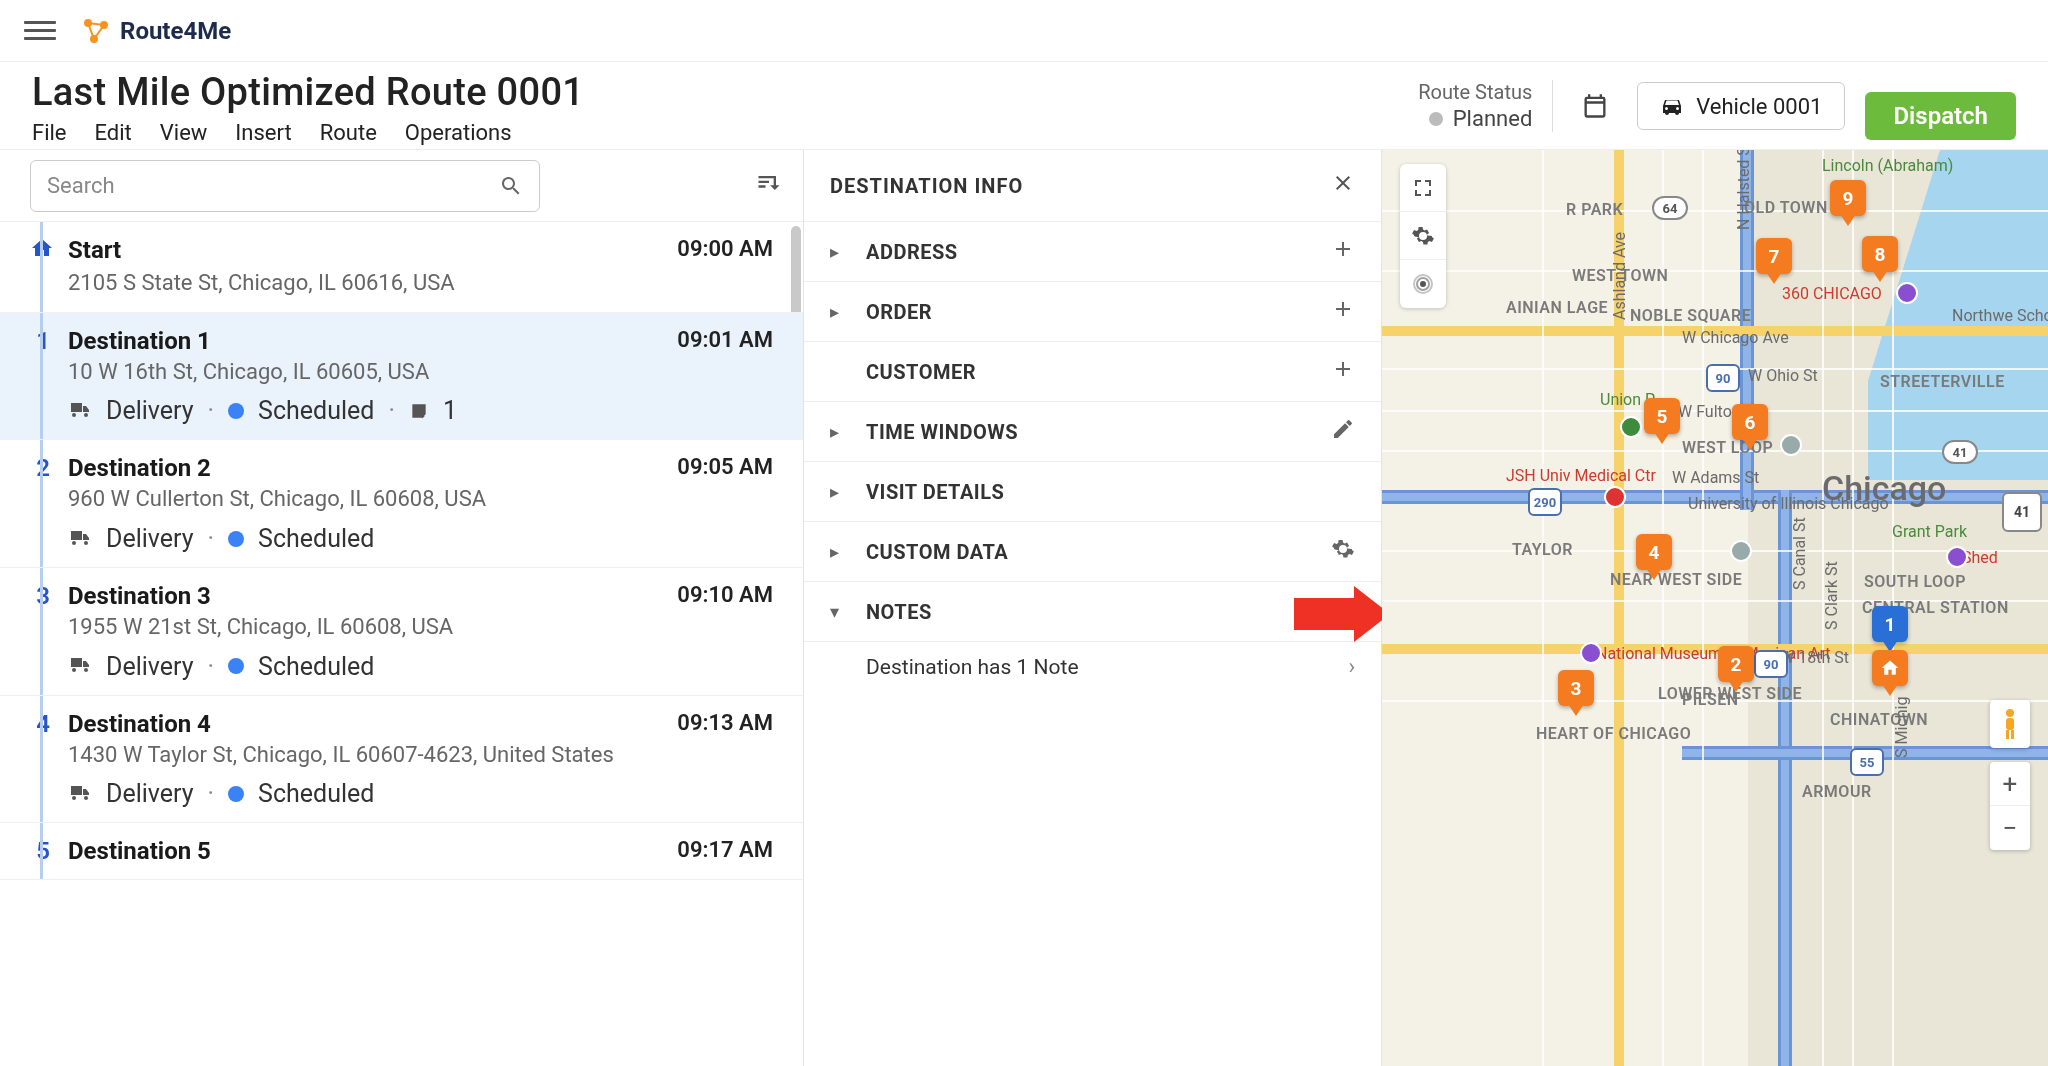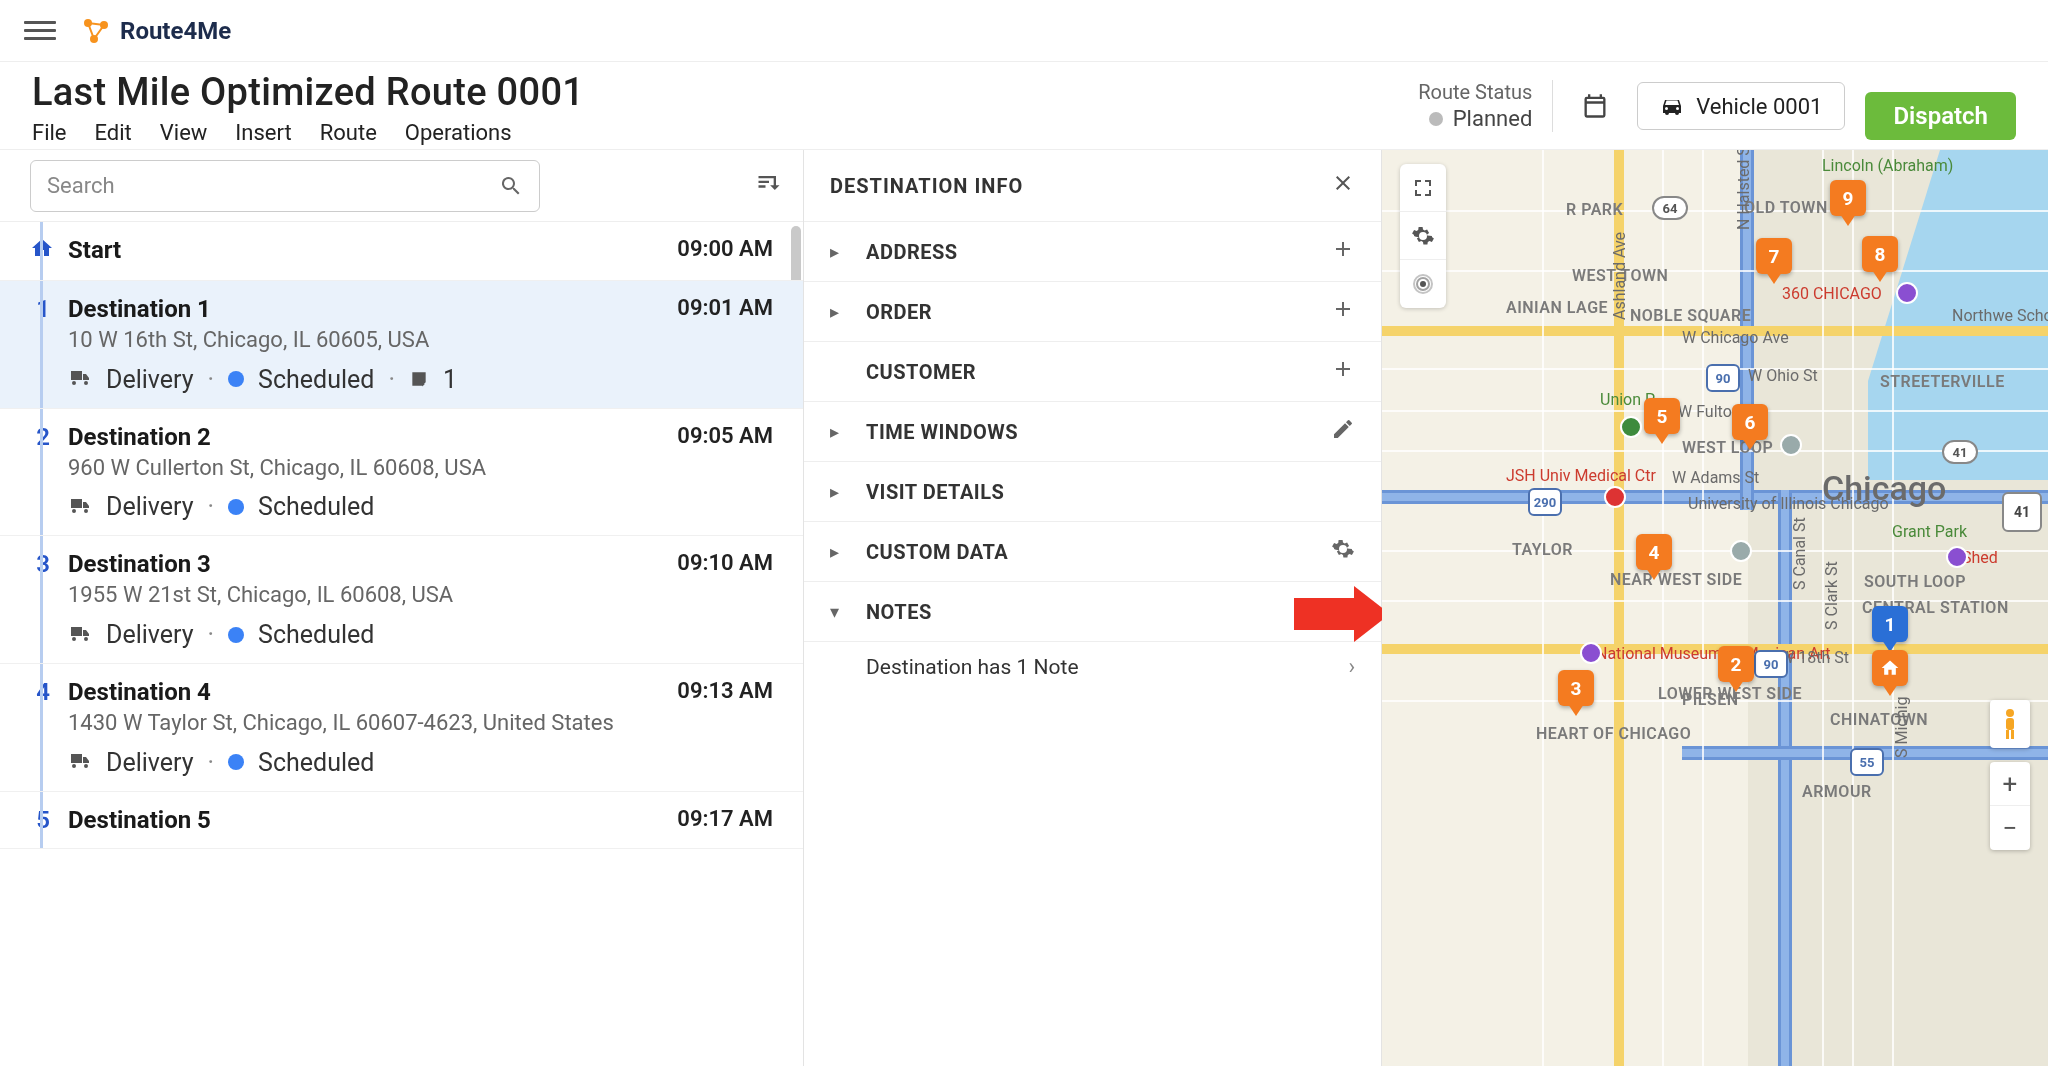--- a/index.html
+++ b/index.html
@@ -194,20 +194,21 @@
       <div class="scroll-thumb"></div>
     <div class="stop">
           <div class="left-rule"></div>
           <div class="stop-row1">
             <span class="stop-num home"><svg class="ico" viewBox="0 0 24 24" style="fill:#2655c9">
                 <path d="M12 3 2 12h3v8h5v-6h4v6h5v-8h3z"></path>
               </svg></span>
             <span class="stop-name">Start</span>
             <span class="stop-time">09:00 AM</span>
           </div>
+          <div class="stop-addr">2105 S State St, Chicago, IL 60616, USA</div>
         </div>
         <div class="stop selected">
           <div class="left-rule"></div>
           <div class="stop-row1">
             <span class="stop-num">1</span>
             <span class="stop-name">Destination 1</span>
             <span class="stop-time">09:01 AM</span>
           </div>
           <div class="stop-addr">10 W 16th St, Chicago, IL 60605, USA</div>
           <div class="stop-meta">

